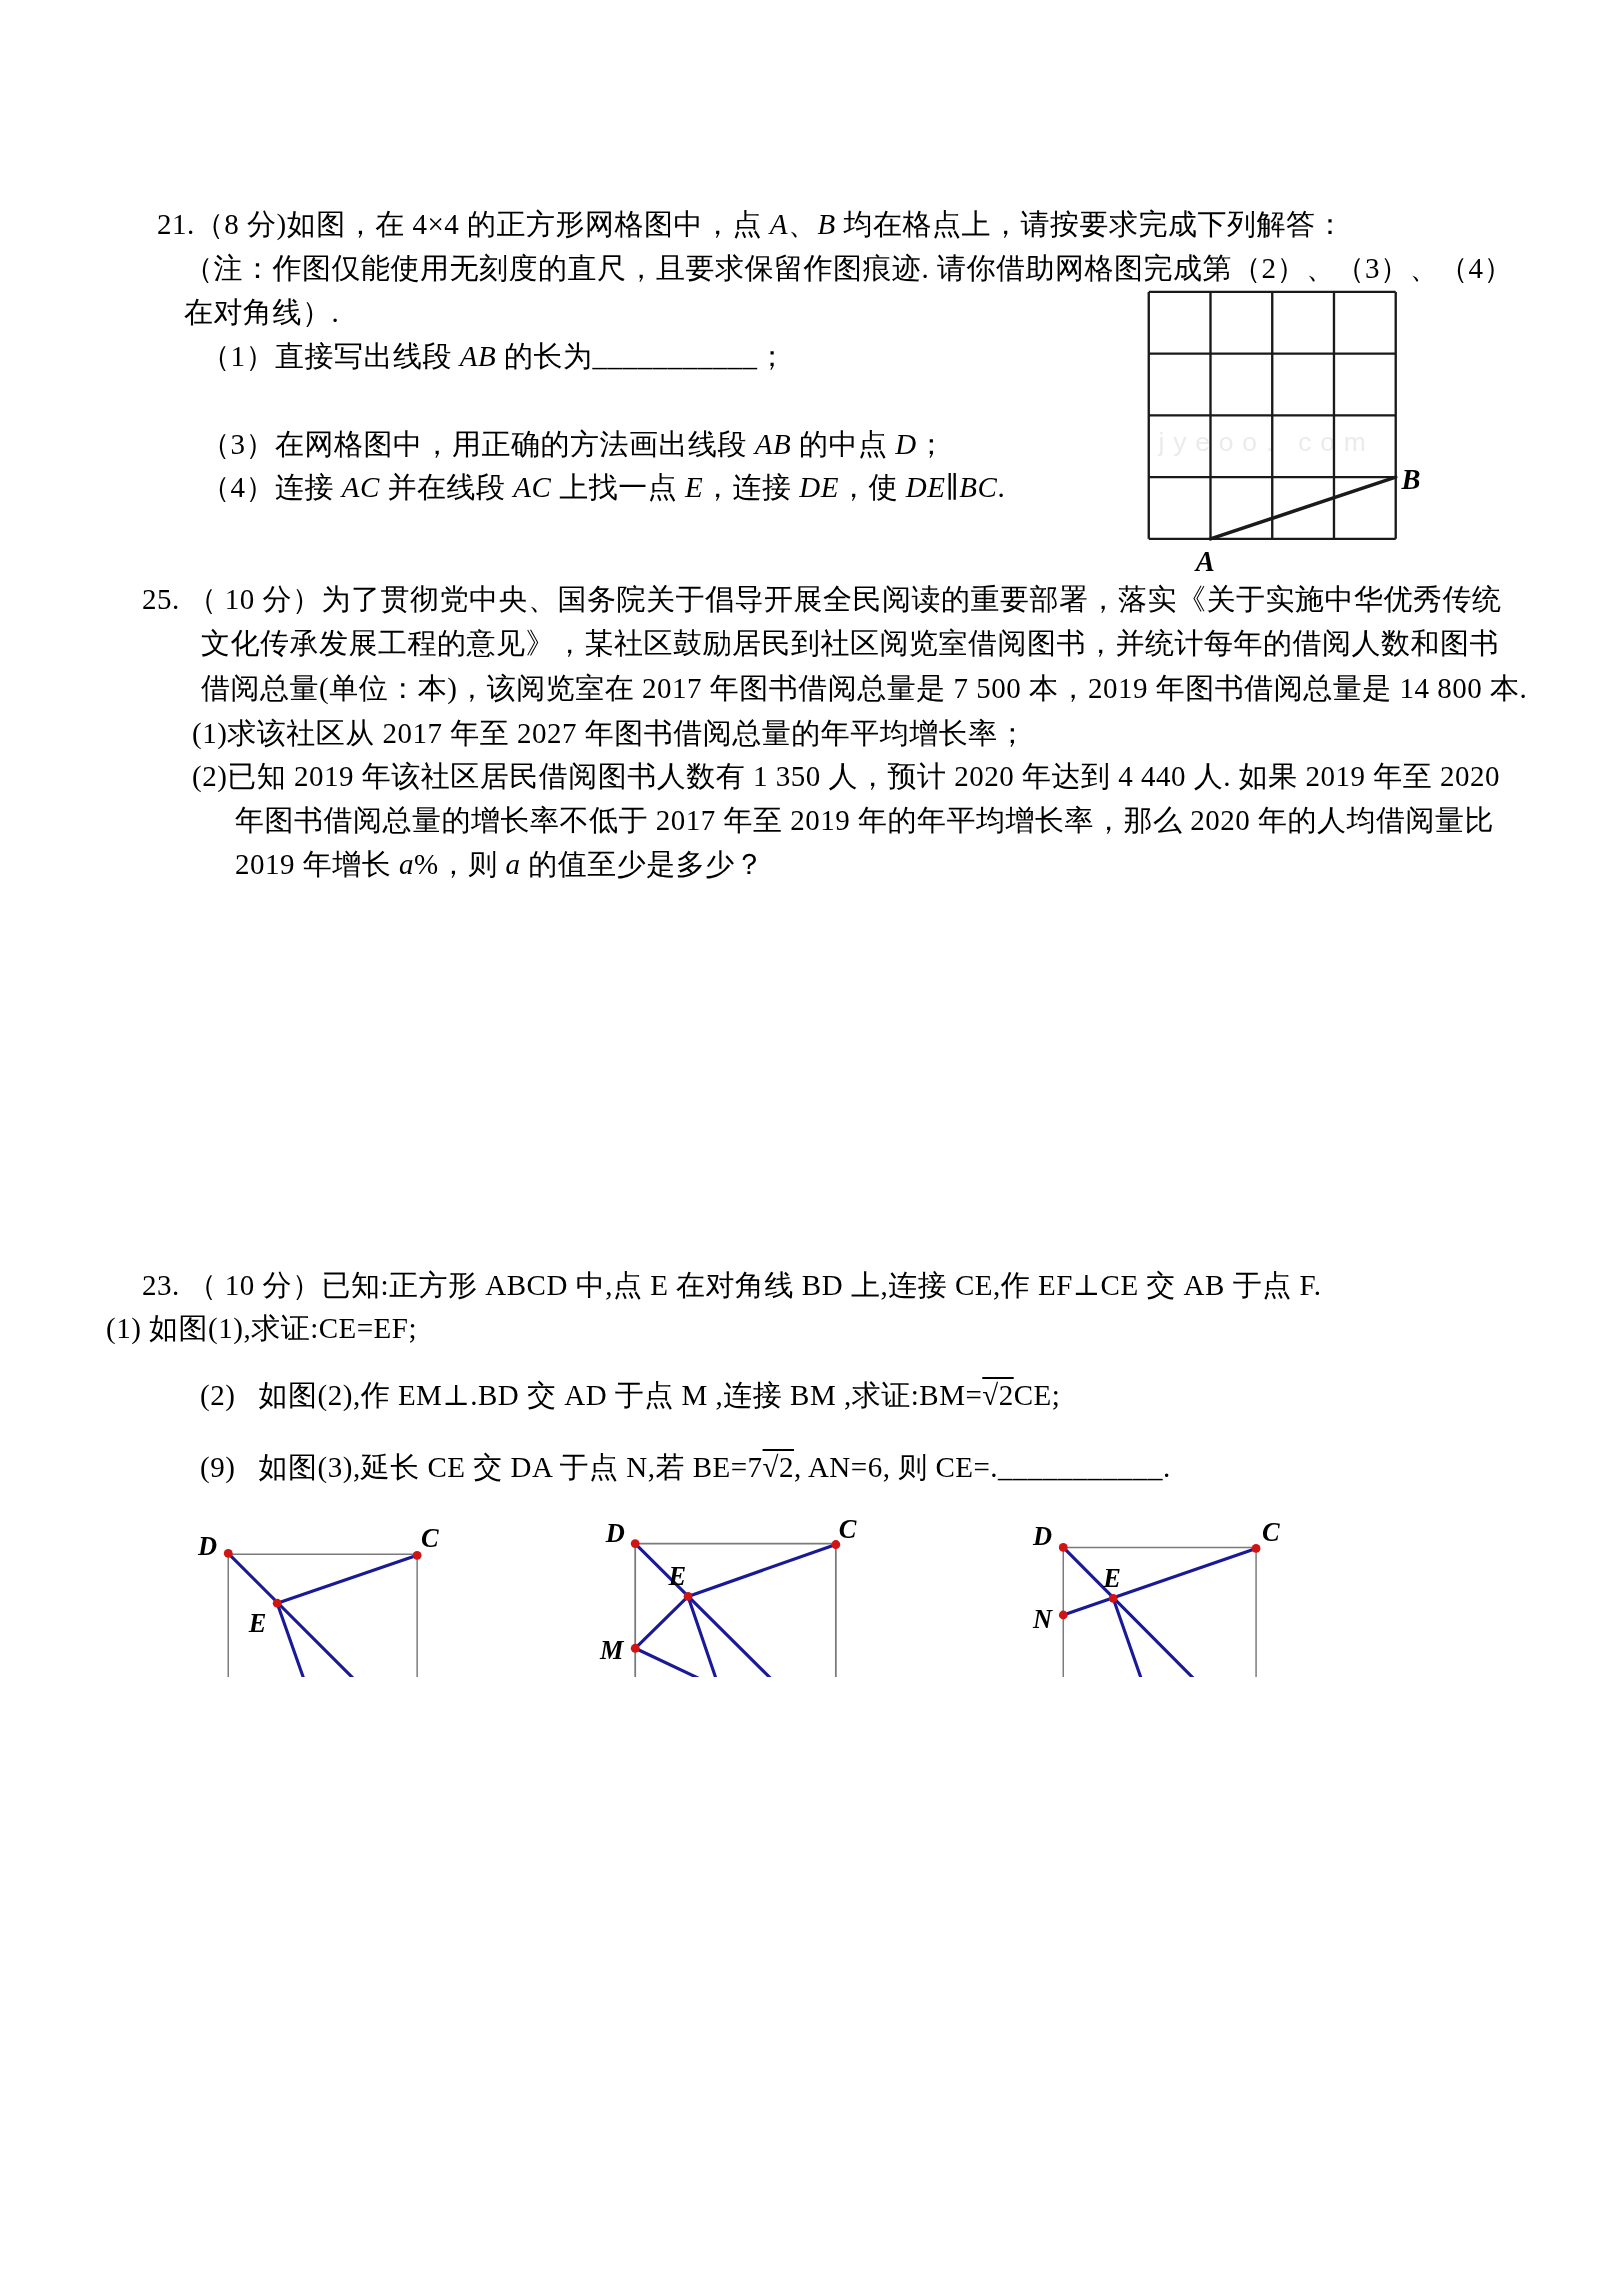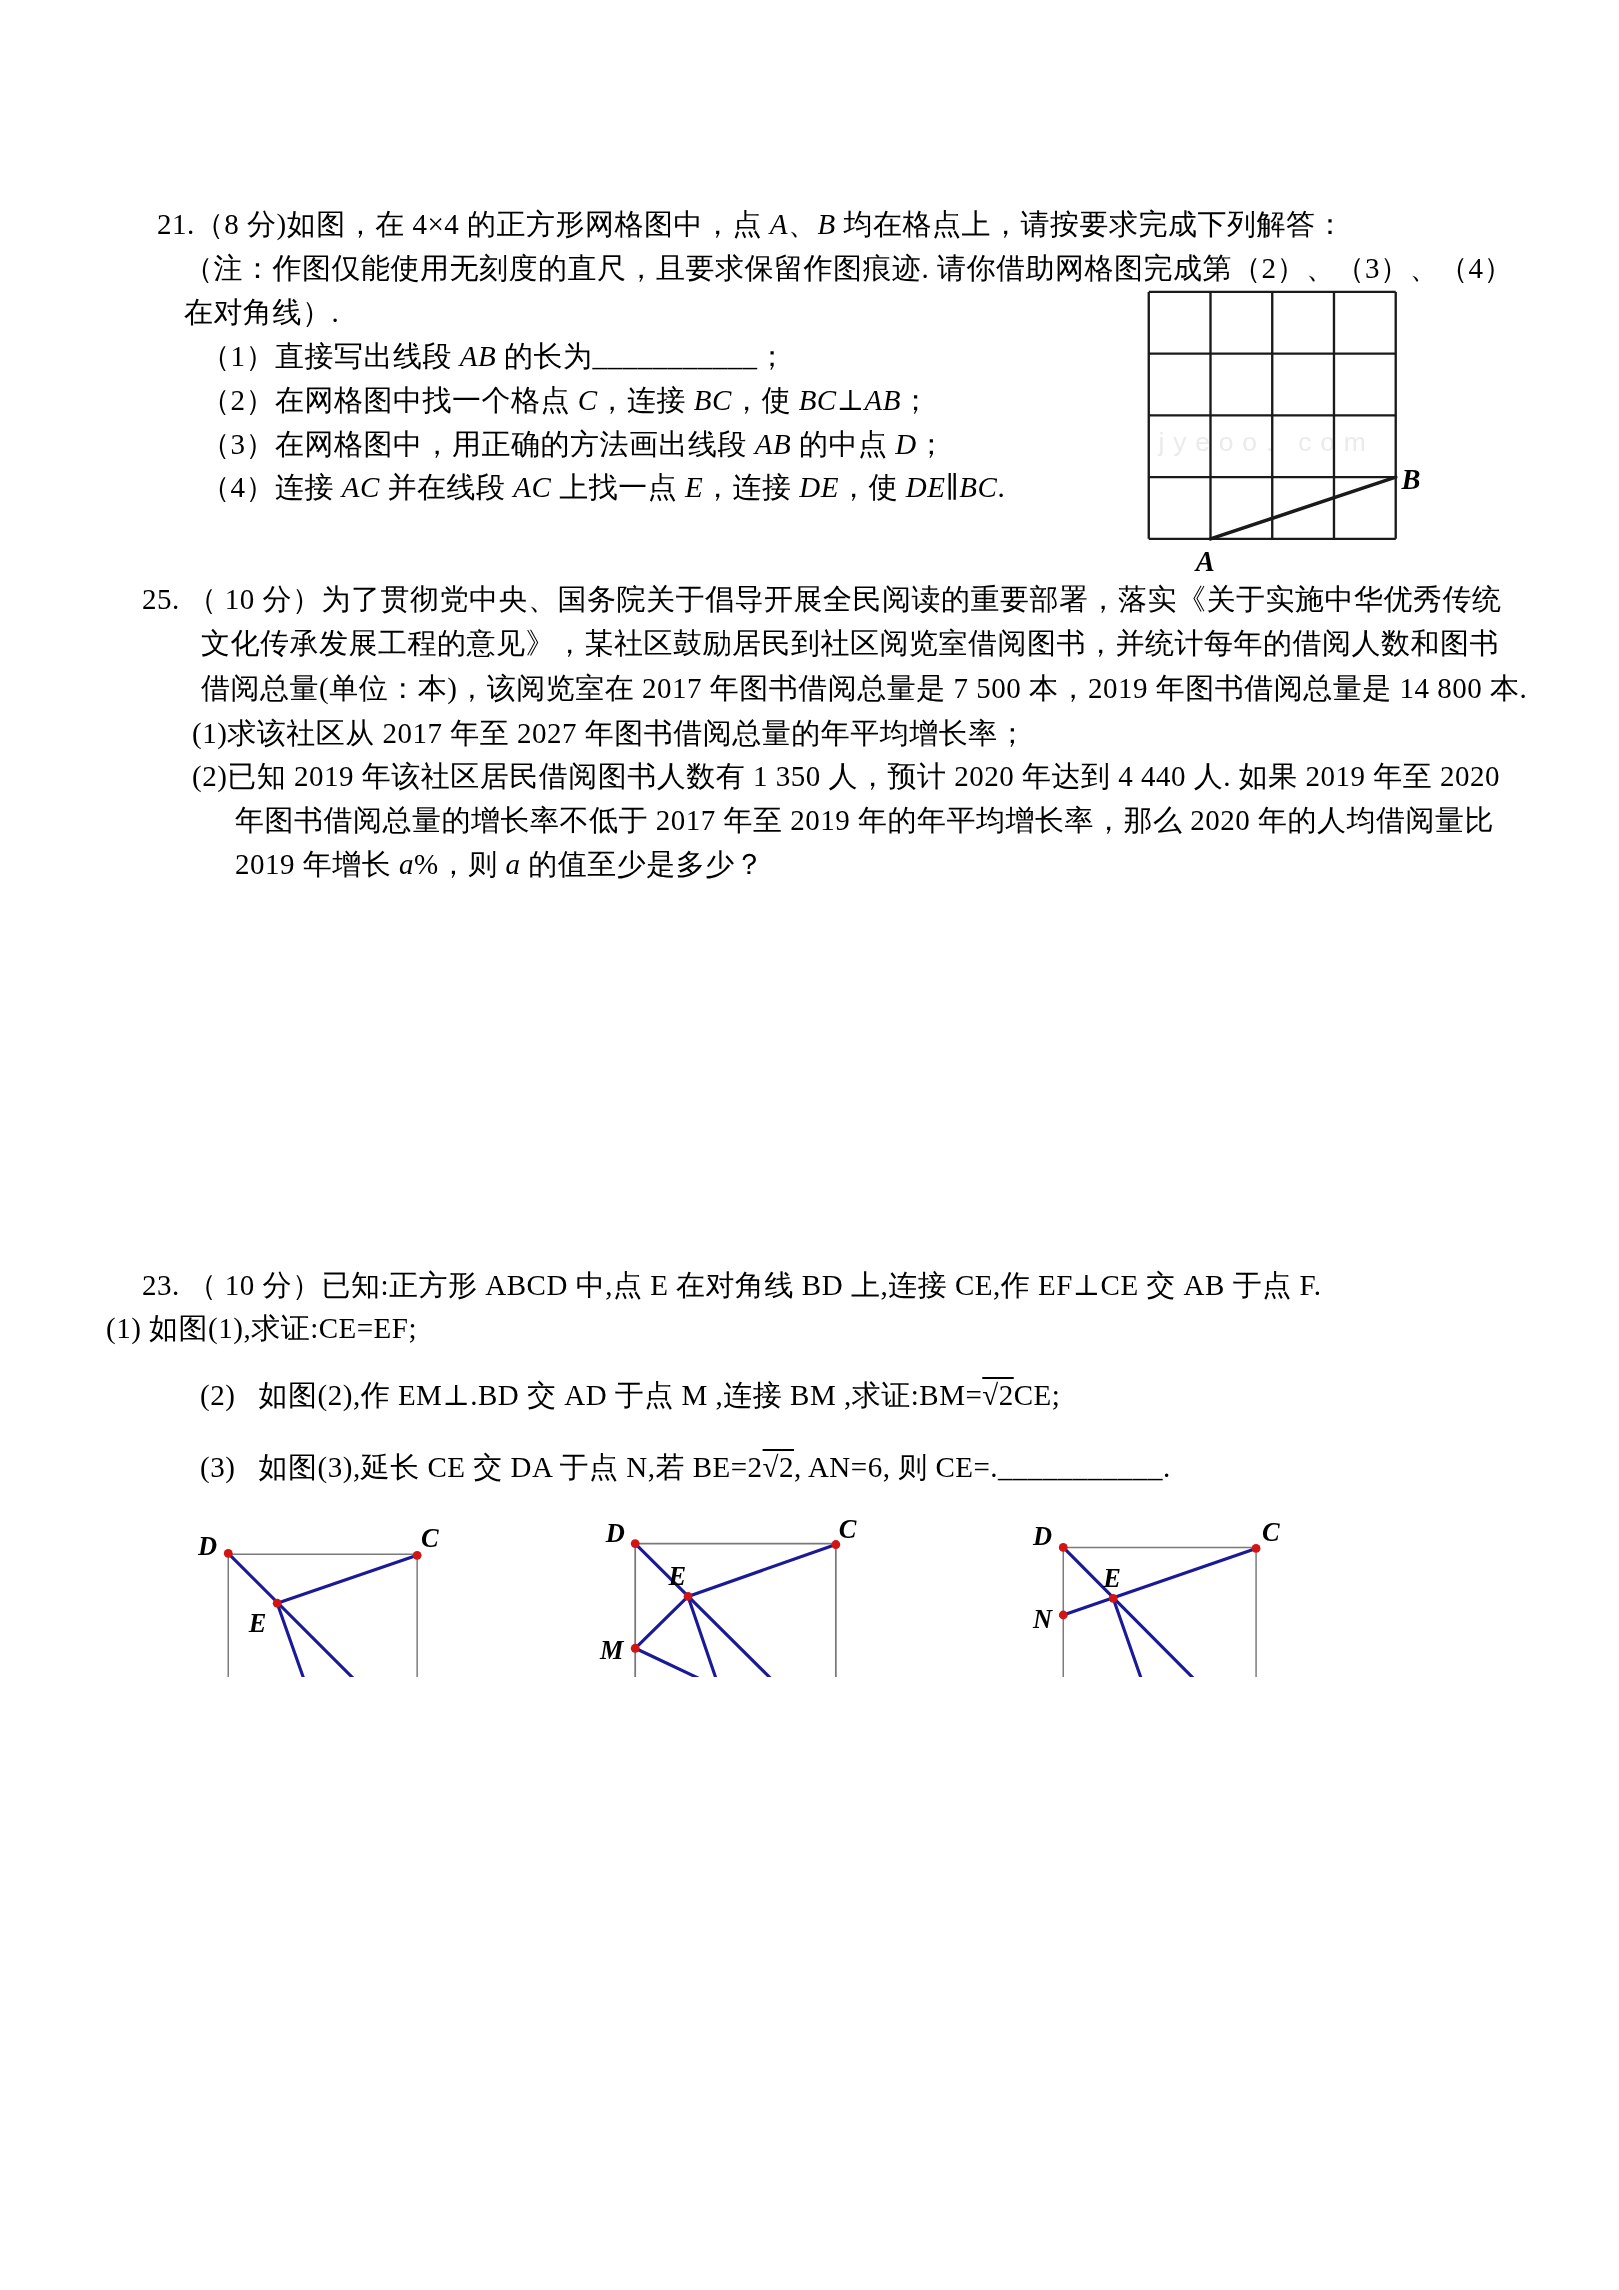--- a/index.html
+++ b/index.html
@@ -37,21 +37,20 @@
 </style>
 </head>
 <body>
 
 <div class="page">
 
   <div class="tl" style="left:157px;top:207px">21.（8 分)如图，在 4×4 的正方形网格图中，点 <i>A</i>、<i>B</i> 均在格点上，请按要求完成下列解答：</div>
   <div class="tl" style="left:184px;top:251px">（注：作图仅能使用无刻度的直尺，且要求保留作图痕迹. 请你借助网格图完成第（2）、（3）、（4）</div>
   <div class="tl" style="left:184px;top:295px">在对角线）.</div>
   <div class="tl" style="left:201px;top:339px">（1）直接写出线段 <i>AB</i> 的长为___________；</div>
-  <div class="tl" style="left:201px;top:383px">（2）在网格图中找一个格点 <i>C</i>，连接 <i>BC</i>，使 <i>BC</i>⊥<i>AB</i>；</div>
   <div class="tl" style="left:201px;top:427px">（3）在网格图中，用正确的方法画出线段 <i>AB</i> 的中点 <i>D</i>；</div>
   <div class="tl" style="left:201px;top:470px">（4）连接 <i>AC</i> 并在线段 <i>AC</i> 上找一点 <i>E</i>，连接 <i>DE</i>，使 <i>DE</i>∥<i>BC</i>.</div>
 
   <svg class="fig" style="left:1137px;top:282px" width="294" height="304" viewBox="0 0 300 310">
     <text class="wm" x="22" y="172">jyeoo. com</text>
     <path d="M12 10 H264 M12 73 H264 M12 136 H264 M12 199 H264 M12 262 H264
              M12 10 V262 M75 10 V262 M138 10 V262 M201 10 V262 M264 10 V262" stroke="#1a1a1a" stroke-width="2.4" fill="none"></path>
     <path d="M75 262 L264 199" stroke="#1a1a1a" stroke-width="3.6" fill="none" stroke-linecap="round"></path>
     <text class="lbl" x="60" y="295" style="font-size:29px">A</text>
     <text class="lbl" x="270" y="211" style="font-size:29px">B</text>
@@ -61,21 +60,21 @@
   <div class="tl" style="left:201px;top:626px">文化传承发展工程的意见》，某社区鼓励居民到社区阅览室借阅图书，并统计每年的借阅人数和图书</div>
   <div class="tl" style="left:201px;top:671px">借阅总量(单位：本)，该阅览室在 2017 年图书借阅总量是 7 500 本，2019 年图书借阅总量是 14 800 本.</div>
   <div class="tl" style="left:192px;top:716px">(1)求该社区从 2017 年至 2027 年图书借阅总量的年平均增长率；</div>
   <div class="tl" style="left:192px;top:759px">(2)已知 2019 年该社区居民借阅图书人数有 1 350 人，预计 2020 年达到 4 440 人. 如果 2019 年至 2020</div>
   <div class="tl" style="left:235px;top:803px">年图书借阅总量的增长率不低于 2017 年至 2019 年的年平均增长率，那么 2020 年的人均借阅量比</div>
   <div class="tl" style="left:235px;top:847px">2019 年增长 <i>a</i>%，则 <i>a</i> 的值至少是多少？</div>
 
   <div class="tl" style="left:142px;top:1268px">23. （ 10 分）已知:正方形 ABCD 中,点 E 在对角线 BD 上,连接 CE,作 EF⊥CE 交 AB 于点 F.</div>
   <div class="tl" style="left:106px;top:1311px">(1) 如图(1),求证:CE=EF;</div>
   <div class="tl" style="left:200px;top:1378px"><span>(2)   如图(2),作 EM⊥.BD 交 AD 于点 M ,连接 BM ,求证:BM=</span><span class="sqrt">√2</span><span>CE;</span></div>
-  <div class="tl" style="left:200px;top:1450px"><span>(3)   如图(3),延长 CE 交 DA 于点 N,若 BE=2</span><span class="sqrt">√2</span><span>, AN=6, 则 CE=.___________.</span></div>
+  <div class="tl" style="left:200px;top:1450px"><span>(9)   如图(3),延长 CE 交 DA 于点 N,若 BE=7</span><span class="sqrt">√2</span><span>, AN=6, 则 CE=.___________.</span></div>
 
   <svg class="fig" style="left:147px;top:1514px" width="323" height="294" viewBox="0 0 330 300">
     <path d="M83 41 H276 V233 H83 Z" stroke="#7a7a7a" stroke-width="1.5" fill="none"></path>
     <path d="M83 40 L276 233" stroke="#1a1a99" stroke-width="3.2" fill="none" stroke-linecap="round"></path>
     <path d="M276 42 L133 91" stroke="#1a1a99" stroke-width="3.2" fill="none" stroke-linecap="round"></path>
     <path d="M133 91 L183 233" stroke="#1a1a99" stroke-width="3.2" fill="none" stroke-linecap="round"></path>
     <circle cx="83" cy="40" r="4.5" fill="#d11414"></circle>
     <circle cx="276" cy="42" r="4.5" fill="#d11414"></circle>
     <circle cx="133" cy="91" r="4.5" fill="#d11414"></circle>
     <circle cx="183" cy="233" r="4.5" fill="#d11414"></circle>

